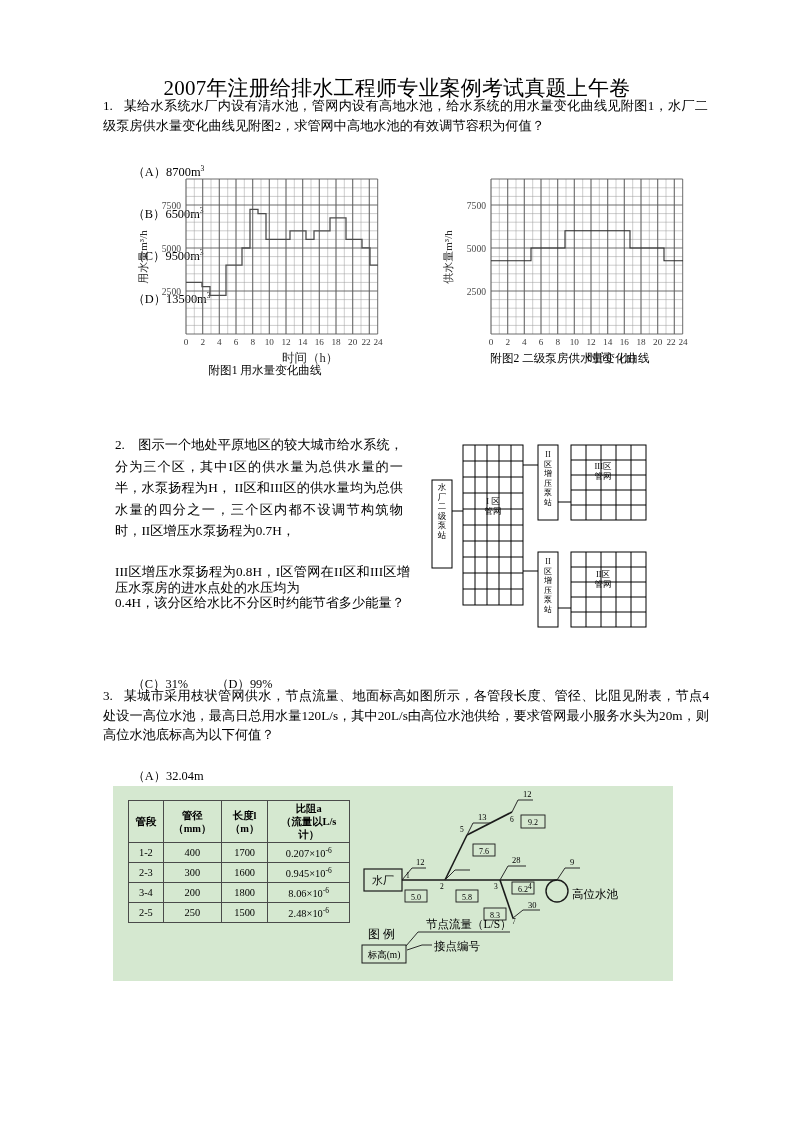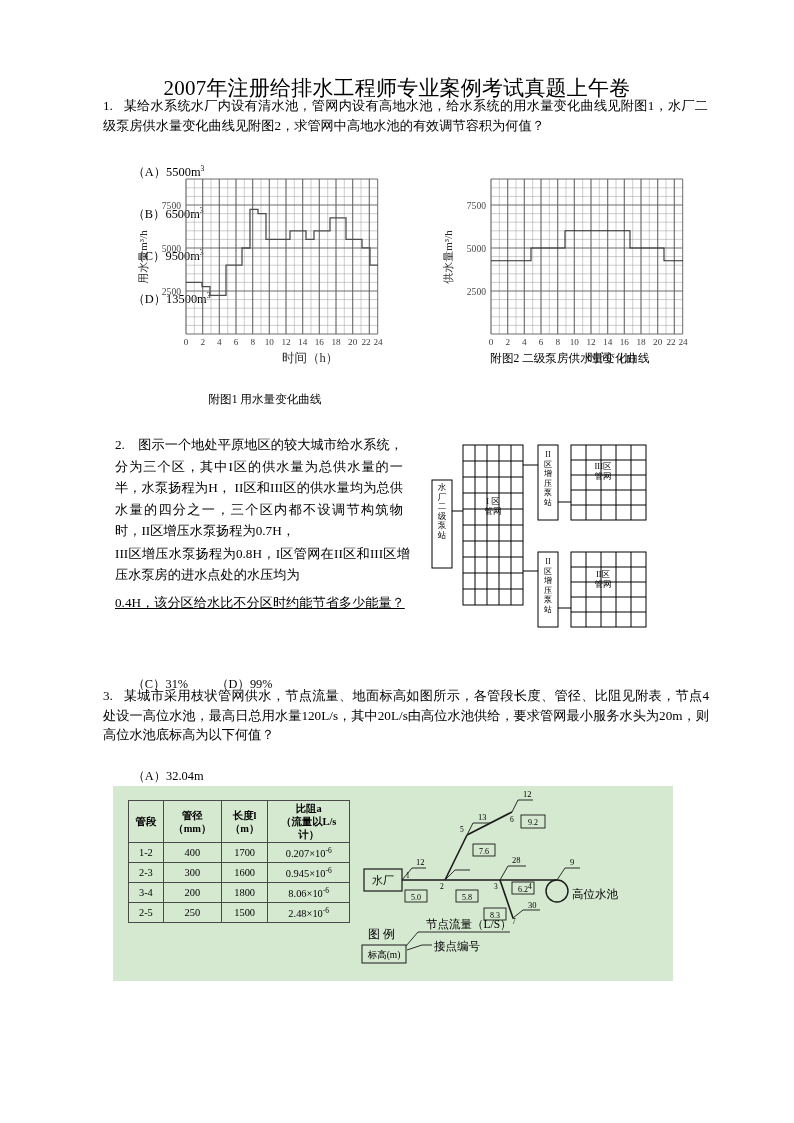--- a/index.html
+++ b/index.html
@@ -98,21 +98,21 @@
 <div class="page">
 
   <div class="doc-title">2007年注册给排水工程师专业案例考试真题上午卷</div>
 
   <div class="qtext" style="left:103px; top:96px; width:605px;">
     <span>1.</span>
     <span style="display:inline-block;width:7px;"></span><span>某给水系统水厂内设有清水池，管网内设有高地水池，给水系统的用水量变化曲线见附图1，水厂二级泵房供水量变化曲线见附图2，求管网中高地水池的有效调节容积为何值？</span>
   </div>
 
   <div class="opts" style="left:120px; top:140px;">
-    <span><span>（A）5500m</span><span class="sup">3</span></span>
+    <span><span>（A）8700m</span><span class="sup">3</span></span>
     <span style="display:inline-block;width:55px;"></span>
     <span><span>（B）6500m</span><span class="sup">3</span></span>
     <span style="display:inline-block;width:52px;"></span>
     <span><span>（C）9500m</span><span class="sup">3</span></span>
     <span style="display:inline-block;width:52px;"></span>
     <span><span>（D）13500m</span><span class="sup">3</span></span>
   </div>
 
   <div class="chart-box" style="left:120px; top:172px;">
     <svg width="290" height="195" viewBox="0 0 290 195">
@@ -197,21 +197,21 @@
       <text x="199.3" y="173" text-anchor="middle" font-size="9.2" fill="#3a3a3a">16</text>
       <text x="216" y="173" text-anchor="middle" font-size="9.2" fill="#3a3a3a">18</text>
       <text x="232.7" y="173" text-anchor="middle" font-size="9.2" fill="#3a3a3a">20</text>
       <text x="246" y="173" text-anchor="middle" font-size="9.2" fill="#3a3a3a">22</text>
       <text x="258" y="173" text-anchor="middle" font-size="9.2" fill="#3a3a3a">24</text>
 
       <text x="190" y="190" text-anchor="middle" font-size="12.5" fill="#2a2a2a">时间（h）</text>
       <text transform="translate(27,85) rotate(-90)" text-anchor="middle" font-size="11" fill="#2a2a2a">用水量m³/h</text>
     </svg>
   </div>
-  <div class="chart-cap" style="left:120px; top:363px; width:290px;margin-top:29px;">附图1  用水量变化曲线</div>
+  <div class="chart-cap" style="left:120px; top:363px; width:290px;">附图1  用水量变化曲线</div>
 
   <div class="chart-box" style="left:425px; top:172px;">
     <svg width="290" height="195" viewBox="0 0 290 195">
       <g stroke="#9a9a9a" stroke-width="0.5" fill="none">
         <line x1="66" y1="7" x2="66" y2="162"></line>
           <line x1="74.3" y1="7" x2="74.3" y2="162"></line>
         <line x1="82.7" y1="7" x2="82.7" y2="162"></line>
           <line x1="91" y1="7" x2="91" y2="162"></line>
         <line x1="99.3" y1="7" x2="99.3" y2="162"></line>
           <line x1="107.7" y1="7" x2="107.7" y2="162"></line>
@@ -287,22 +287,22 @@
       <text x="190" y="190" text-anchor="middle" font-size="12.5" fill="#2a2a2a">时间（h）</text>
       <text transform="translate(27,85) rotate(-90)" text-anchor="middle" font-size="11" fill="#2a2a2a">供水量m³/h</text>
     </svg>
   </div>
   <div class="chart-cap" style="left:425px; top:351px; width:290px;">附图2  二级泵房供水量变化曲线</div>
 
   <div class="qtext" style="left:115px; top:434px; width:288px; line-height:21.5px;">
     <span>2.</span>
     <span style="display:inline-block;width:10px;"></span><span>图示一个地处平原地区的较大城市给水系统，分为三个区，其中I区的供水量为总供水量的一半，水泵扬程为H， II区和III区的供水量均为总供水量的四分之一，三个区内都不设调节构筑物时，II区增压水泵扬程为0.7H，</span>
   </div>
-  <div class="qtext" style="left:115px; top:543px; width:295px; line-height:21px;">III区增压水泵扬程为0.8H，I区管网在II区和III区增压水泵房的进水点处的水压均为</div>
-  <div class="qtext" style="left:115px; top:592px; width:295px; line-height:21.5px;text-decoration:underline;">0.4H，该分区给水比不分区时约能节省多少能量？</div>
+  <div class="qtext" style="left:115px; top:564px; width:295px; line-height:16px;">III区增压水泵扬程为0.8H，I区管网在II区和III区增压水泵房的进水点处的水压均为</div>
+  <div class="qtext" style="left:115px; top:592px; width:295px; line-height:21.5px;">0.4H，该分区给水比不分区时约能节省多少能量？</div>
 
   <div class="opts" style="left:120px; top:656px;">
     <span>（C）31%</span><span style="display:inline-block;width:28px;"></span><span>（D）99%</span>
   </div>
 
   <div class="diag2" style="left:423px; top:432px;">
     <svg width="300" height="202" viewBox="0 0 300 202">
       <g stroke="#000" stroke-width="1" fill="none">
 
         <rect x="9" y="48" width="20" height="88"></rect>

